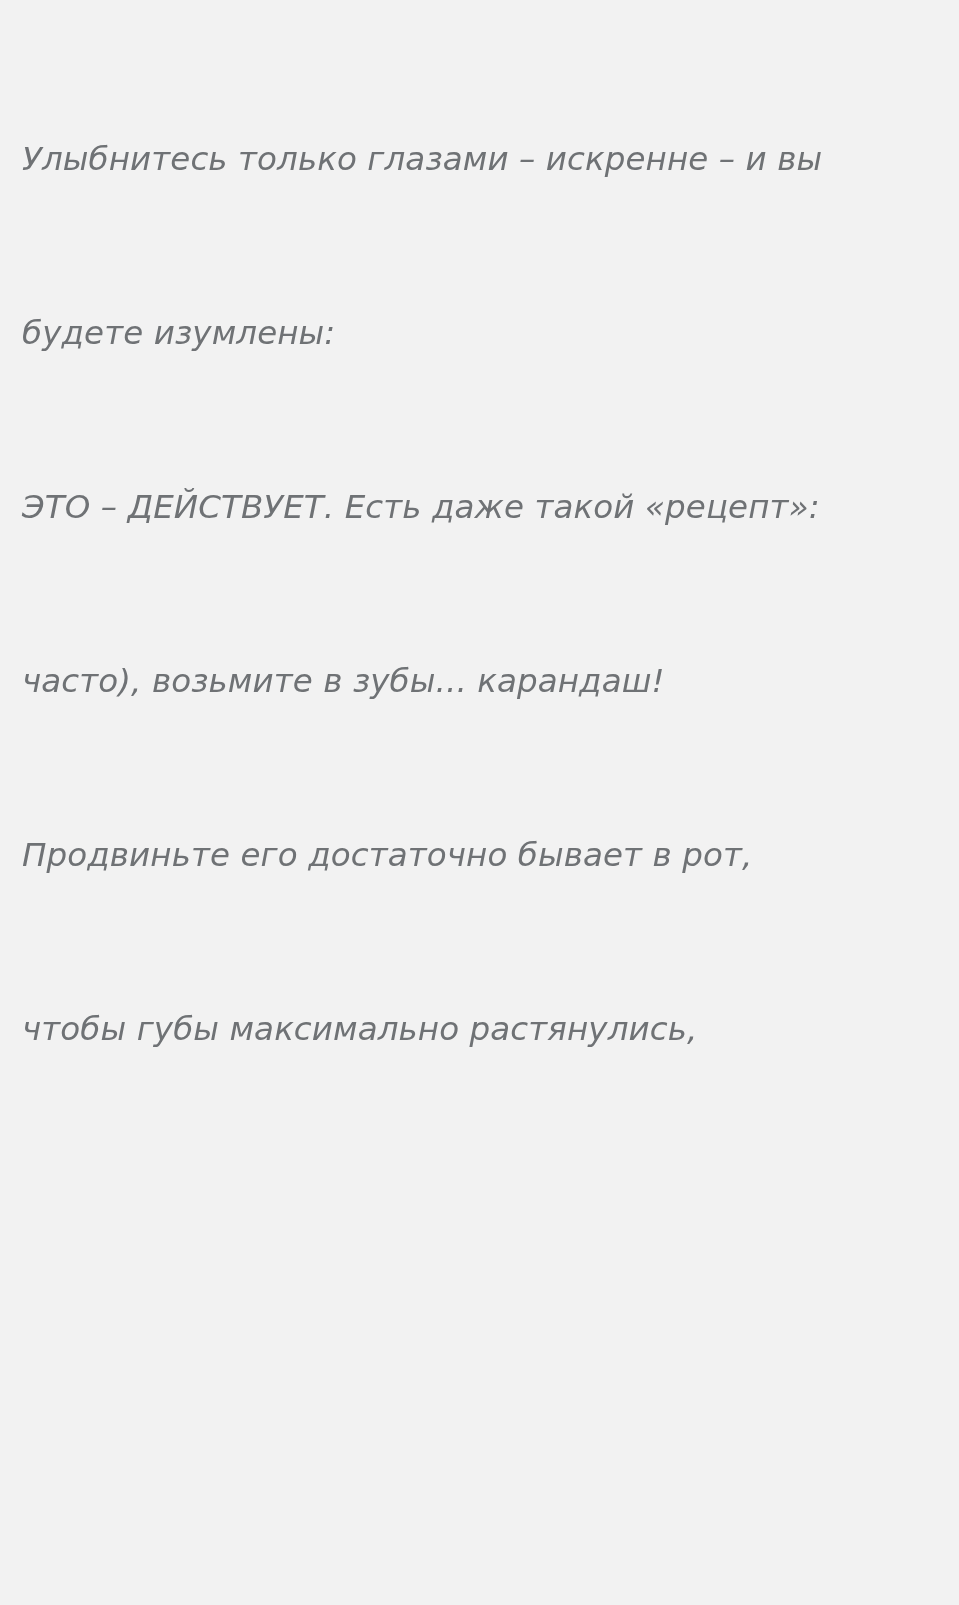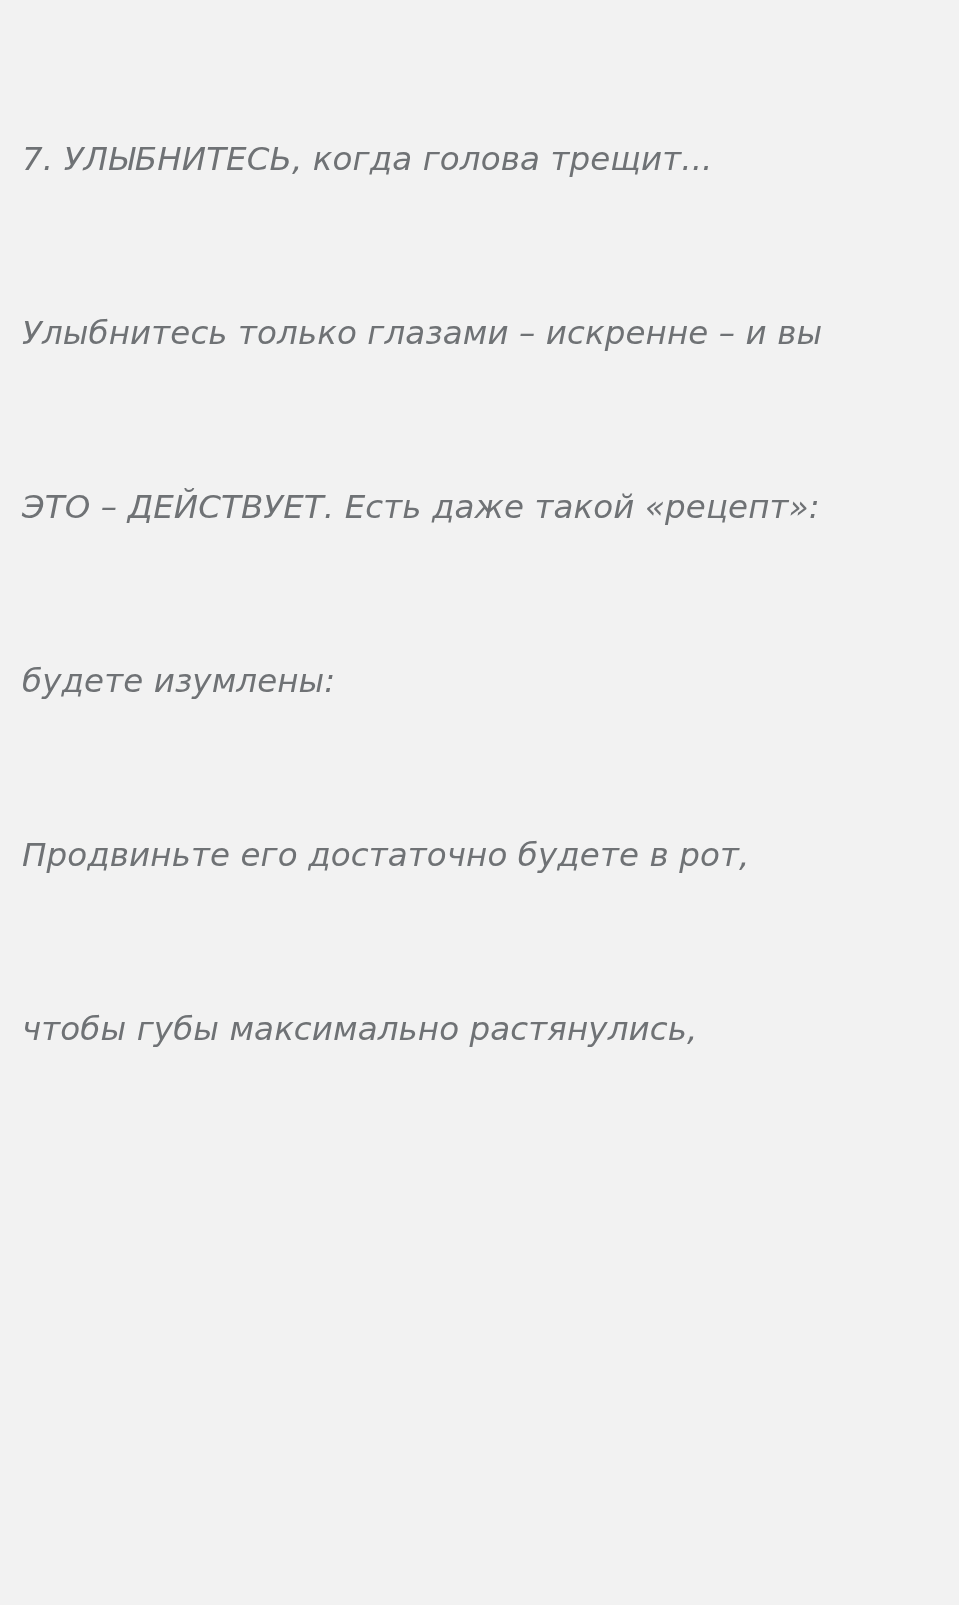--- a/index.html
+++ b/index.html
@@ -31,25 +31,25 @@
   .line {
     display: block;
     white-space: pre-wrap;
   }
 </style>
 </head>
 <body>
 
 <div class="page">
   <div class="text-block">
-    <span class="line">7. УЛЫБНИТЕСЬ, когда голова трещит...</span>
     <span class="line">Улыбнитесь только глазами – искренне – и вы</span>
+    <span class="line">будете изумлены:</span>
     <span class="line">ЭТО – ДЕЙСТВУЕТ. Есть даже такой «рецепт»:</span>
-    <span class="line">будете изумлены:</span>
-    <span class="line">Продвиньте его достаточно будете в рот,</span>
+    <span class="line">часто), возьмите в зубы... карандаш!</span>
+    <span class="line">Продвиньте его достаточно бывает в рот,</span>
     <span class="line">чтобы губы максимально растянулись,</span>
     
     
     
     
     
     
     
     
     

